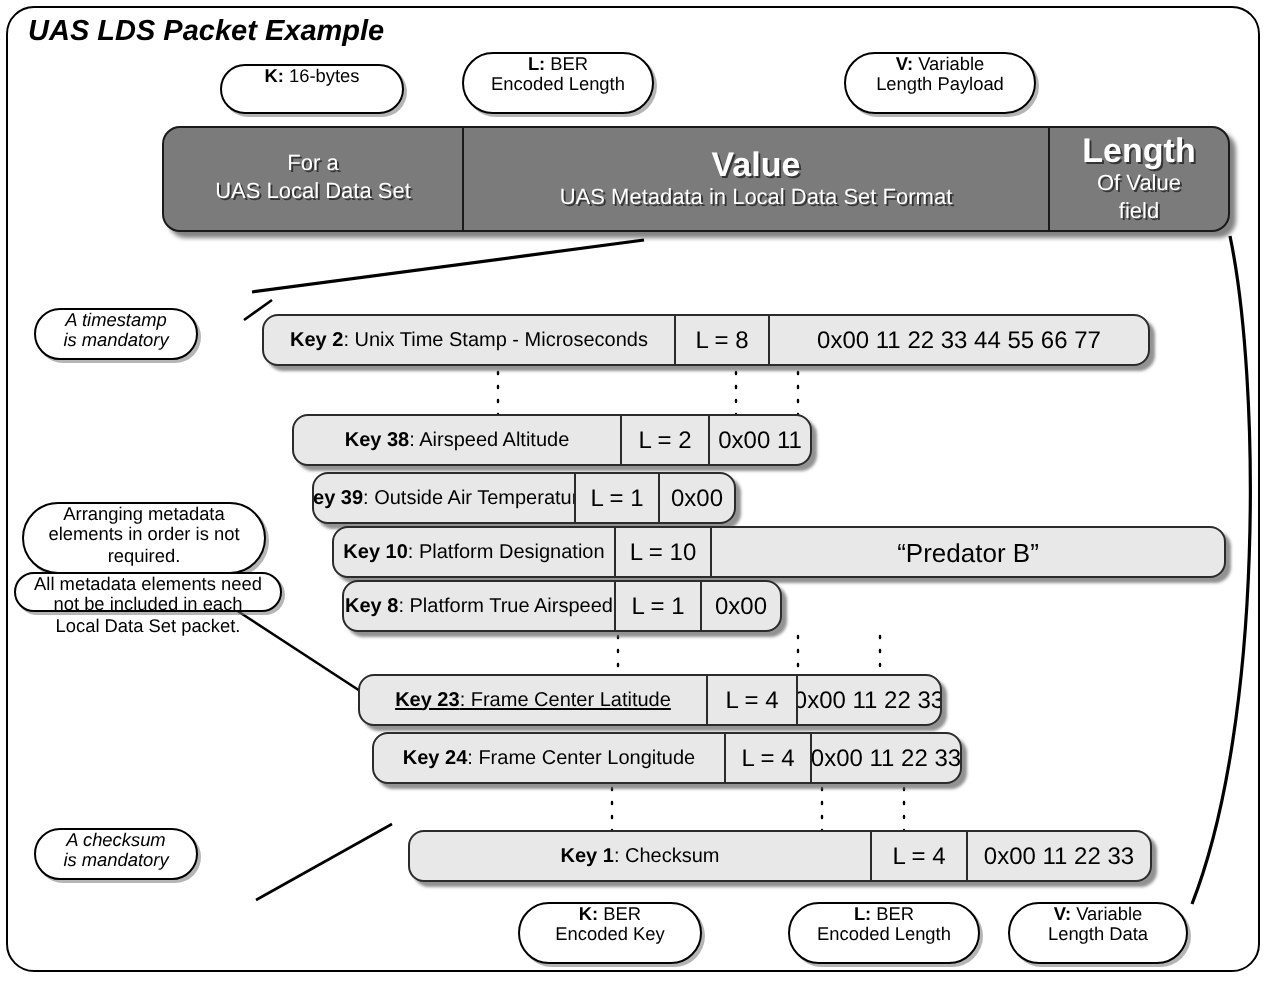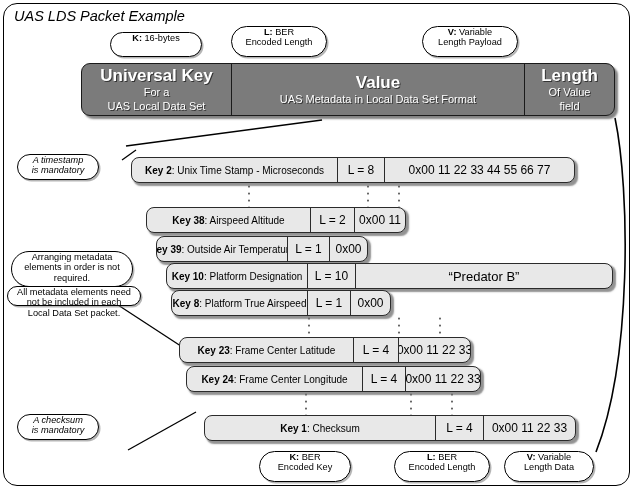--- a/index.html
+++ b/index.html
@@ -3,21 +3,21 @@
 <meta charset="utf-8">
 <style>
   html,body{margin:0;padding:0;background:#fff;}
   body{width:639px;height:495px;overflow:hidden;
        font-family:"Liberation Sans","DejaVu Sans",sans-serif;}
   #root{position:relative;width:639px;height:495px;}
 
   .frame{position:absolute;left:3px;top:3px;width:627px;height:483px;
          border:1.5px solid #000;border-radius:14px;box-sizing:border-box;background:#fff;}
 
-  .title{position:absolute;left:14px;top:8px;font-style:italic;font-weight:normal;
+  .title{position:absolute;left:14px;top:8px;font-style:italic;font-weight:bold;
          font-size:14.5px;color:#000;letter-spacing:0px;}
 
   
   .pill{position:absolute;box-sizing:border-box;border:1.3px solid #000;
         background:#fff;border-radius:40px;display:flex;flex-direction:column;
         align-items:center;line-height:1.12;
         font-size:9.2px;color:#000;text-align:center;
         box-shadow:1.5px 1.5px 0 rgba(120,120,120,.55);}
   .pill b{font-weight:bold;}
   .pill .ln{white-space:nowrap;}
@@ -66,21 +66,20 @@
     <div class="ln">Encoded Length</div>
   </div>
 
   <div class="pill" style="left:422px;top:26px;width:96px;height:31px;">
     <div class="ln"><b>V:</b><span>  Variable</span></div>
     <div class="ln">Length Payload</div>
   </div>
 
   <div class="klvbar" style="left:81px;top:63px;width:534px;height:53px;">
     <div class="klvseg" style="width:149px;">
-      <div class="big">Universal Key</div>
       <div class="sm">For a</div>
       <div class="sm">UAS Local Data Set</div>
     </div>
     <div class="klvseg" style="flex:1;">
       <div class="big">Value</div>
       <div class="sm">UAS Metadata in Local Data Set Format</div>
     </div>
     <div class="klvseg" style="width:90px;">
       <div class="big">Length</div>
       <div class="sm">Of Value</div>
@@ -175,21 +174,21 @@
   <div class="row" style="left:171px;top:290px;width:220px;">
     <div class="cell" style="width:135px;">
         <b class="kb">Key 8</b>
         <span>: Platform True Airspeed</span>
       </div>
     <div class="cell len" style="width:43px;">L = 1</div>
     <div class="cell val" style="flex:1;">0x00</div>
   </div>
 
   <div class="row" style="left:179px;top:337px;width:292px;">
-    <div class="cell" style="width:173px;">
+    <div class="cell" style="width:173px;text-decoration:underline;">
         <b class="kb">Key 23</b>
         <span>: Frame Center Latitude</span>
       </div>
     <div class="cell len" style="width:45px;">L = 4</div>
     <div class="cell val" style="flex:1;">0x00 11 22 33</div>
   </div>
 
   <div class="row" style="left:186px;top:366px;width:295px;">
     <div class="cell" style="width:175px;">
         <b class="kb">Key 24</b>

